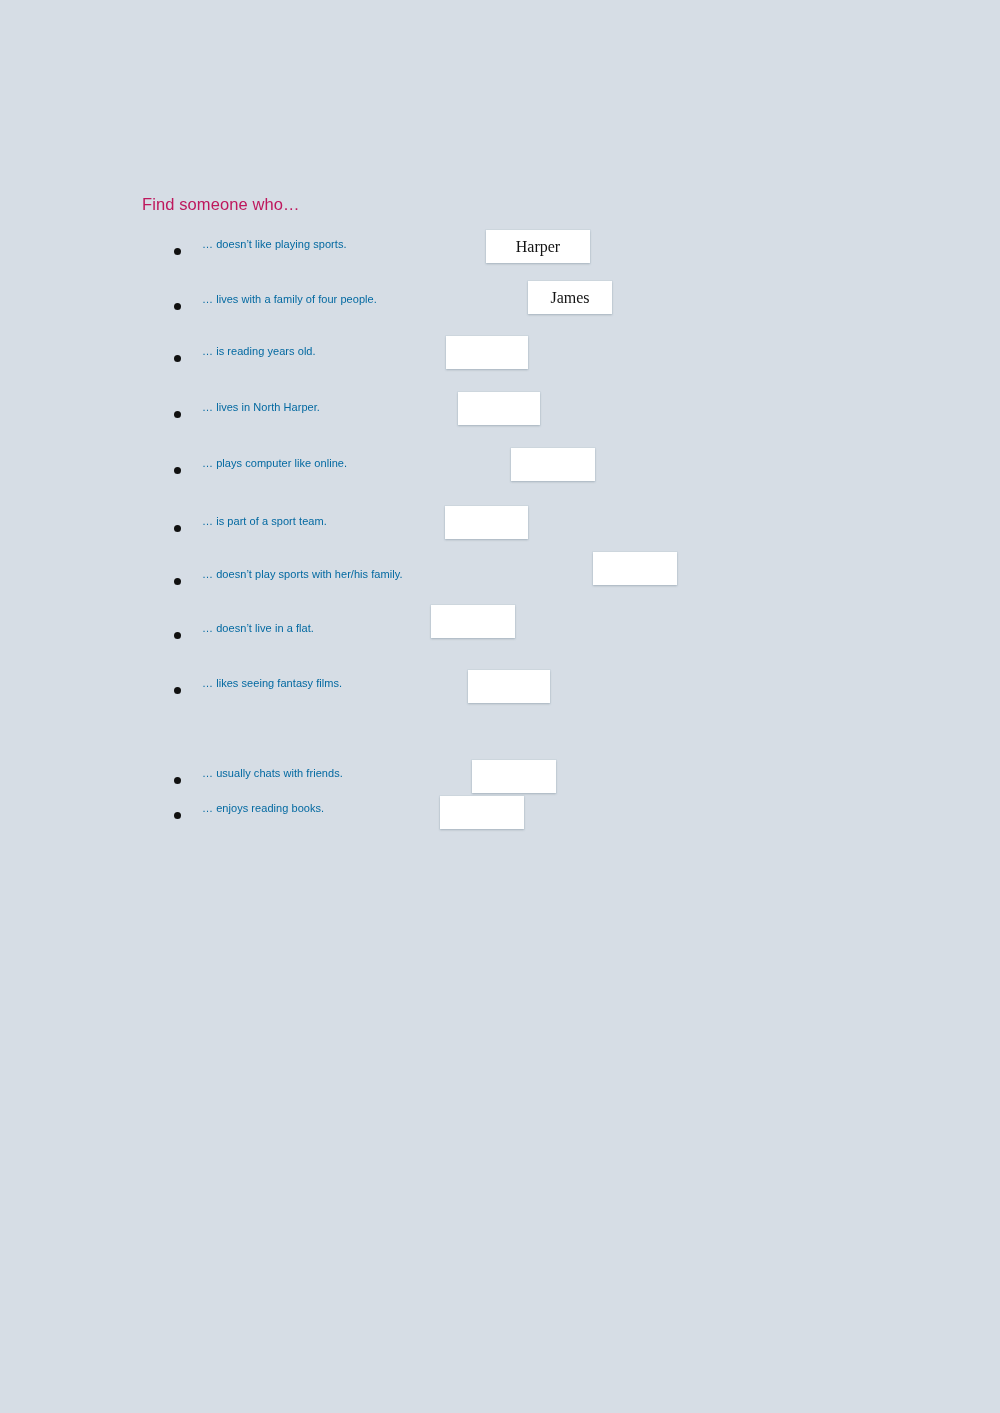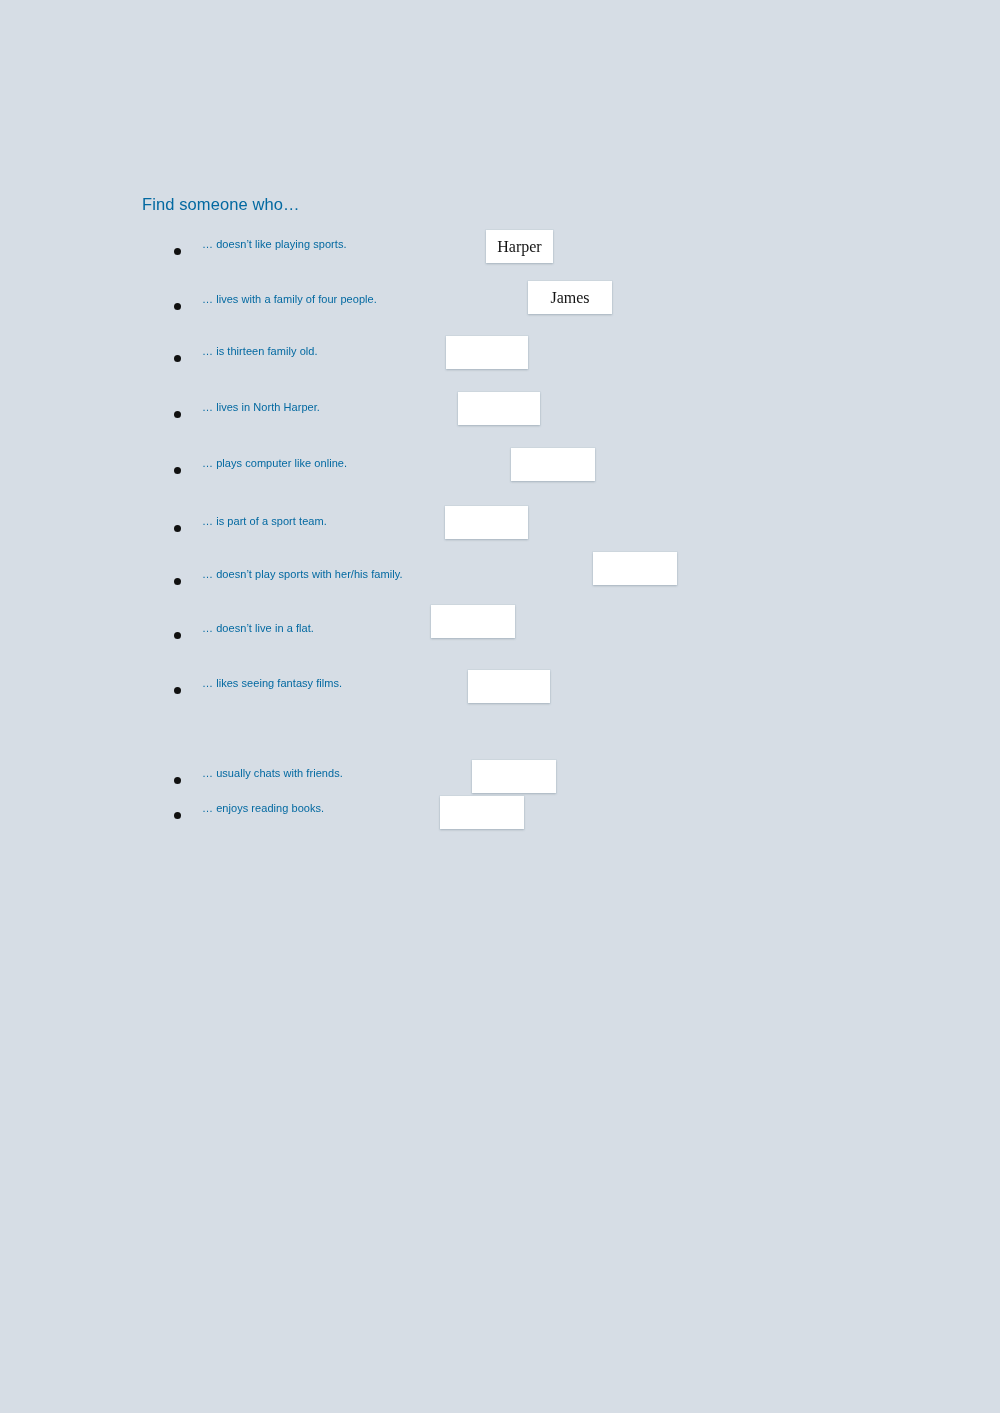--- a/index.html
+++ b/index.html
@@ -21,21 +21,21 @@
     top: 0;
     width: 1000px;
     height: 1413px;
   }
 
   .page-title {
     position: absolute;
     left: 142px;
     top: 195px;
     font-size: 16.5px;
-    color: #0369a1;
+    color: #be185d;
     letter-spacing: 0.1px;
     white-space: nowrap;
   }
 
   .item-list {
     position: absolute;
     left: 0;
     top: 0;
     width: 1000px;
     list-style: none;
@@ -95,30 +95,30 @@
 <body>
 
 <div class="worksheet">
 
   <div class="page-title">Find someone who…</div>
 
   <ul class="item-list">
       <li class="list-item" style="top: 230px;">
         <span class="bullet-icon"></span>
         <span class="item-label">… doesn’t like playing sports.</span>
-        <input type="text" class="answer-input" value="Harper" style="left: 486px; width: 67px; top: 0px;">
+        <input type="text" class="answer-input" value="Harper" style="left: 486px; width: 104px; top: 0px;">
       </li>
       <li class="list-item" style="top: 285px;">
         <span class="bullet-icon"></span>
         <span class="item-label">… lives with a family of four people.</span>
         <input type="text" class="answer-input" value="James" style="left: 528px; width: 84px; top: -4px;">
       </li>
       <li class="list-item" style="top: 337px;">
         <span class="bullet-icon"></span>
-        <span class="item-label">… is thirteen family old.</span>
+        <span class="item-label">… is reading years old.</span>
         <input type="text" class="answer-input" value="" style="left: 446px; width: 82px; top: -1px;">
       </li>
       <li class="list-item" style="top: 393px;">
         <span class="bullet-icon"></span>
         <span class="item-label">… lives in North Harper.</span>
         <input type="text" class="answer-input" value="" style="left: 458px; width: 82px; top: -1px;">
       </li>
       <li class="list-item" style="top: 449px;">
         <span class="bullet-icon"></span>
         <span class="item-label">… plays computer like online.</span>

